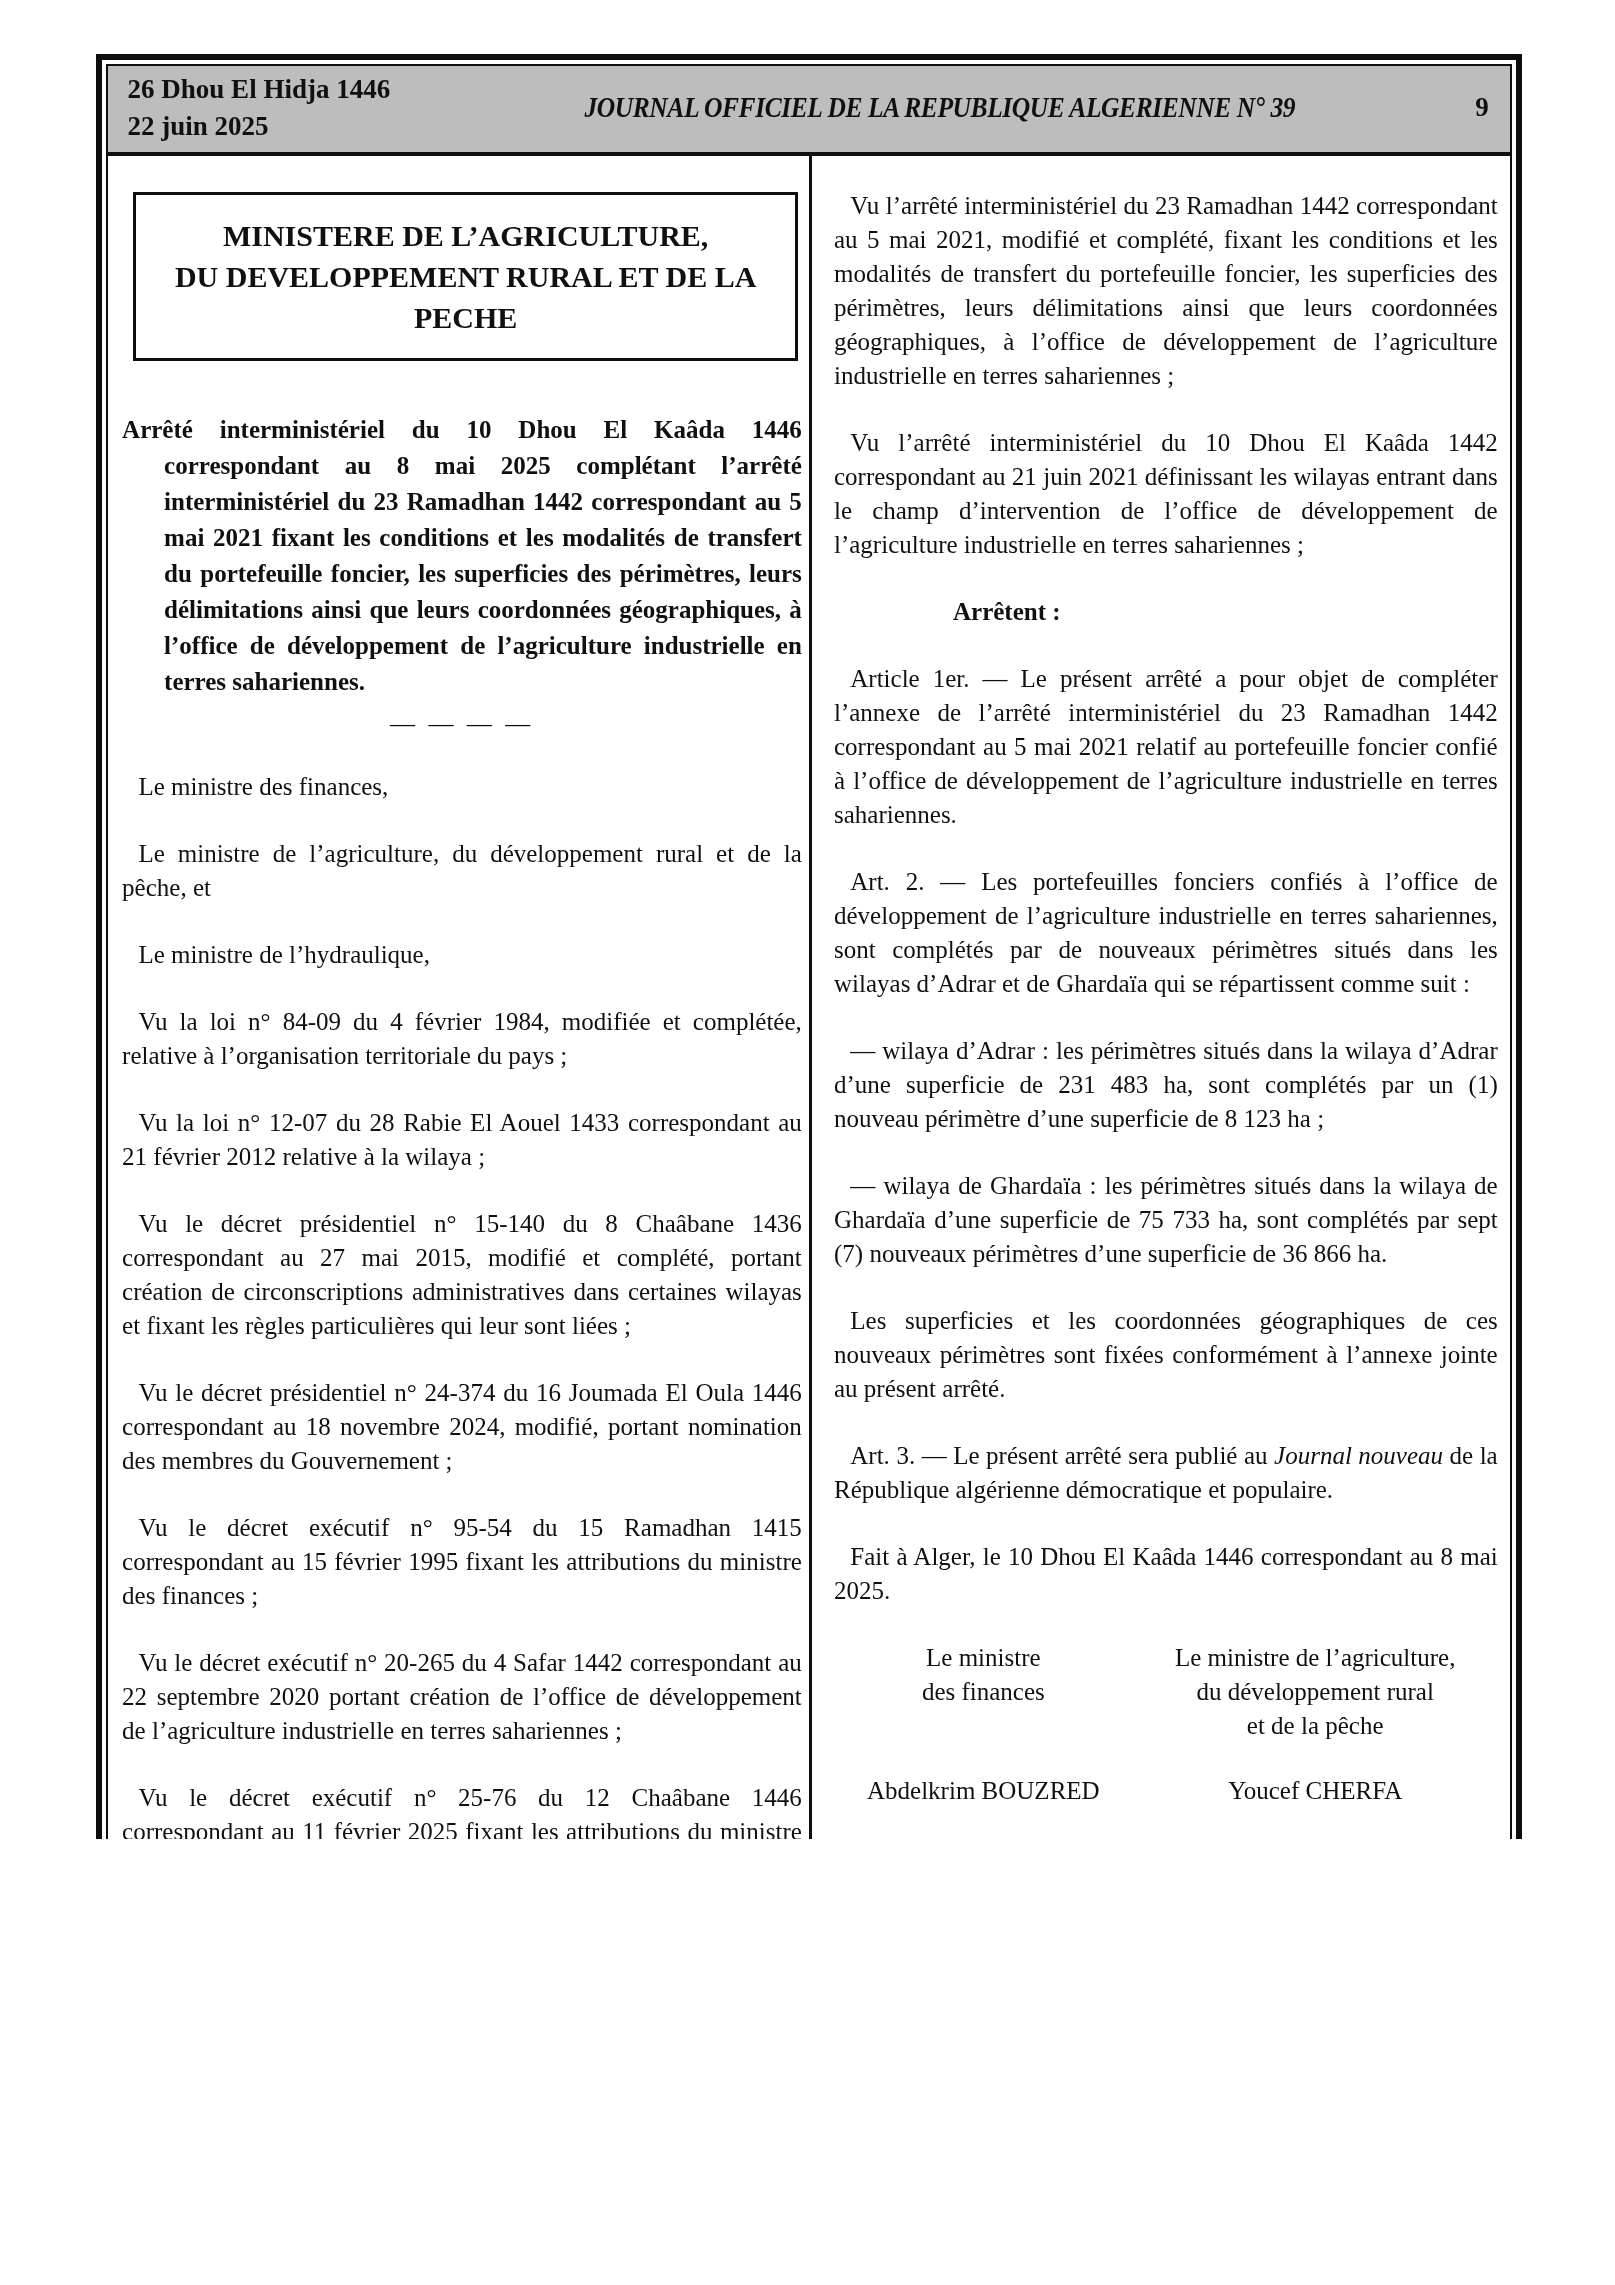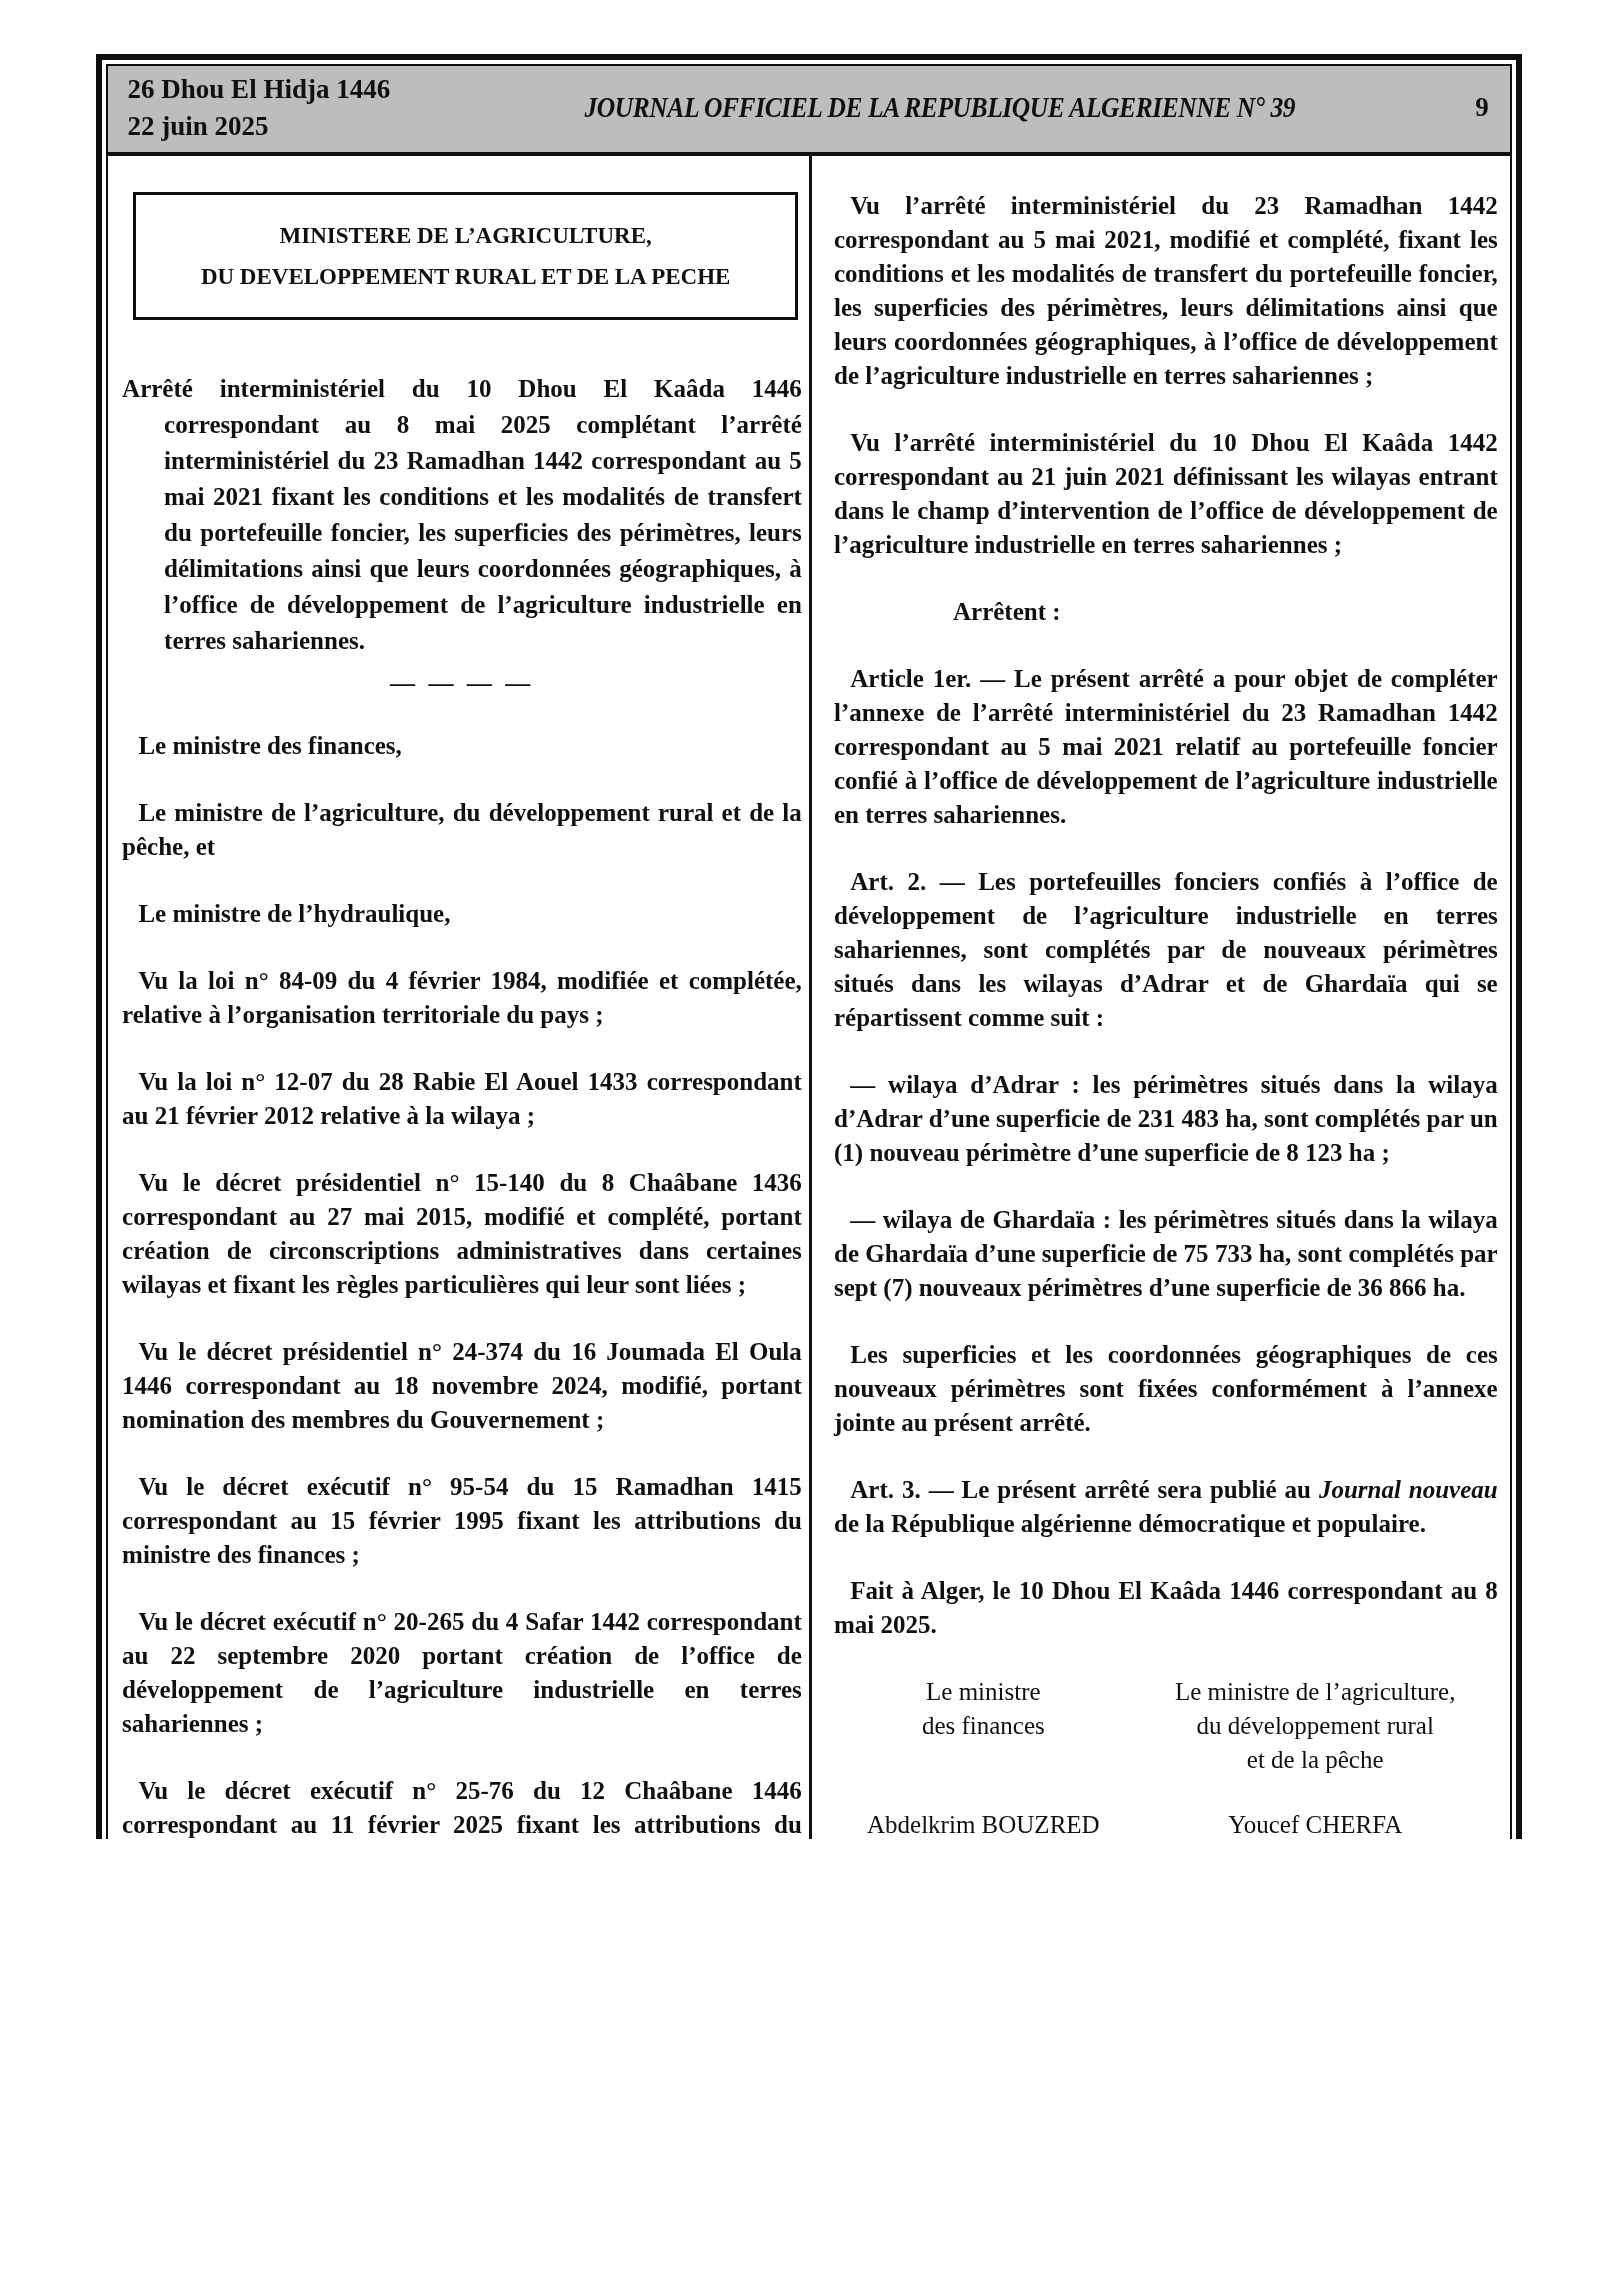--- a/index.html
+++ b/index.html
@@ -14,24 +14,24 @@
         height:90px;display:flex;align-items:center;padding:3.6px 14.5px 5.4px 20px;}
   .band-dates{width:326px;font-weight:bold;font-size:27px;line-height:37px;white-space:nowrap;}
   .band-title{flex:1;text-align:center;font-weight:bold;font-size:29px;font-style:italic;}
   .band-title .squeeze{display:inline-block;transform:scaleX(.88);letter-spacing:-0.5px;white-space:nowrap;}
   .band-page{width:63px;text-align:right;font-weight:bold;font-size:27px;padding-right:7.2px;}
   
   .columns{flex:1;display:flex;min-height:0;}
   .col{box-sizing:border-box;width:50%;font-size:25px;line-height:34px;text-align:justify;}
   .col-left{padding:36px 7.2px 0 14.5px;}
   .col-right{border-left:3.6px solid #101010;padding:33px 12.7px 0 22px;}
-  p{margin:0 0 33px;text-indent:16.3px;font-weight:bold;}
+  p{margin:0 0 33px;text-indent:16.3px;}
   
   .ministry-box{box-sizing:border-box;border:3.6px solid #0e0e0e;margin:0 3.6px 51px 11px;
-                padding:20px 12.7px;text-align:center;font-weight:bold;font-size:23px;
+                padding:20px 12.7px;text-align:center;font-weight:bold;font-size:30px;
                 line-height:41px;text-indent:0;}
   
   .intro{font-weight:bold;line-height:36px;padding-left:42px;text-indent:-42px;margin:0 0 7.2px;}
   .sep{text-align:center;text-indent:0;margin:0 0 29px;letter-spacing:3.6px;font-size:25px;}
   .arretent{font-weight:bold;text-indent:0;margin-left:119px;}
   .em-it{font-style:italic;}
   
   .sig-row{display:flex;margin:18px 0 0;text-align:center;line-height:34px;text-indent:0;}
   .sig-cell-l{flex:0 0 45%;}
   .sig-cell-r{flex:1;}

